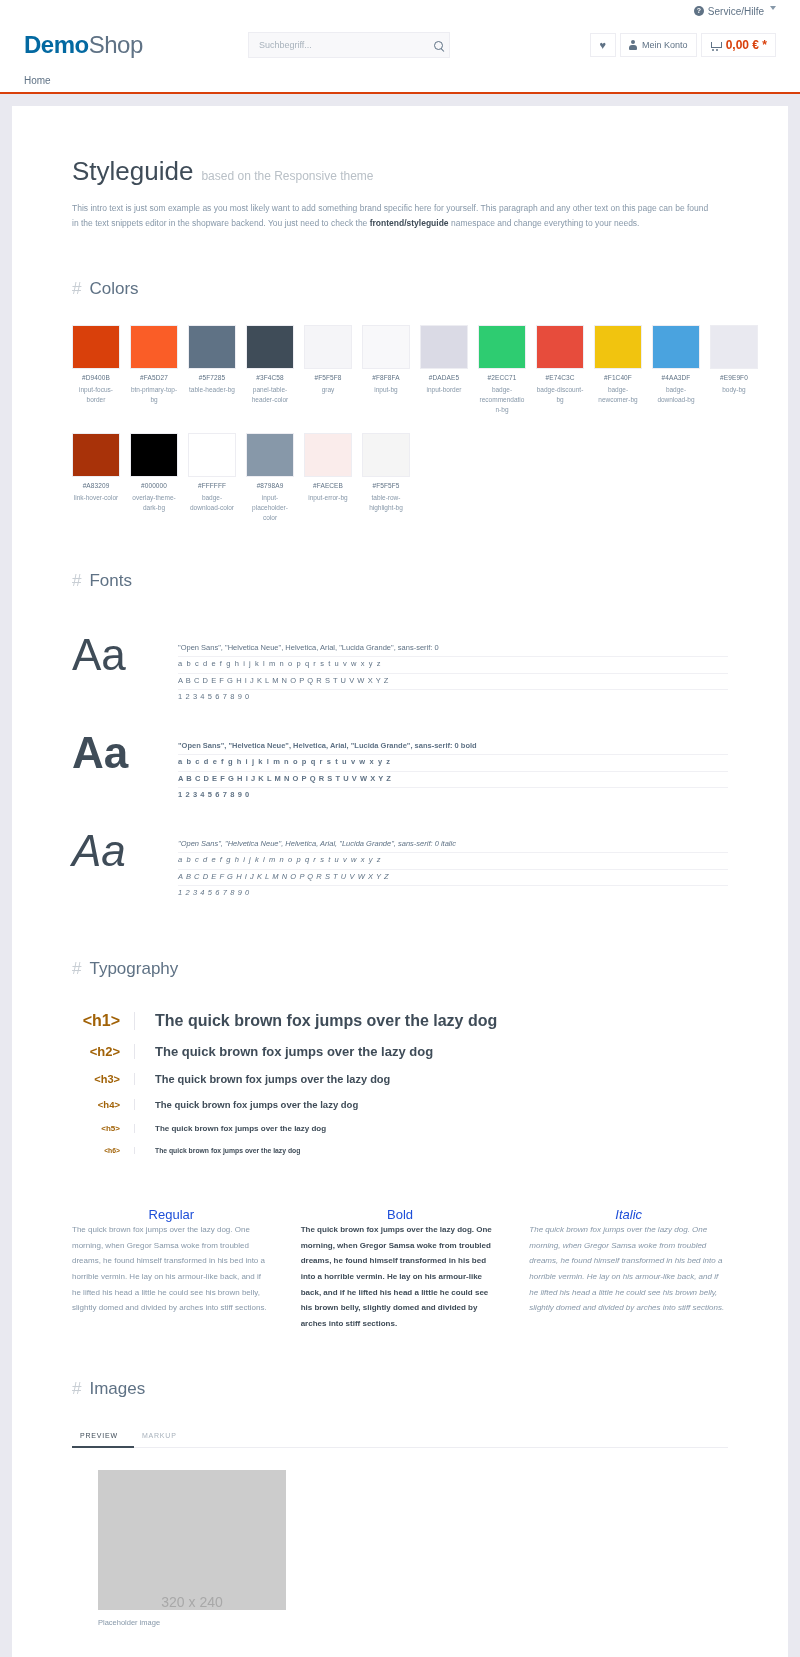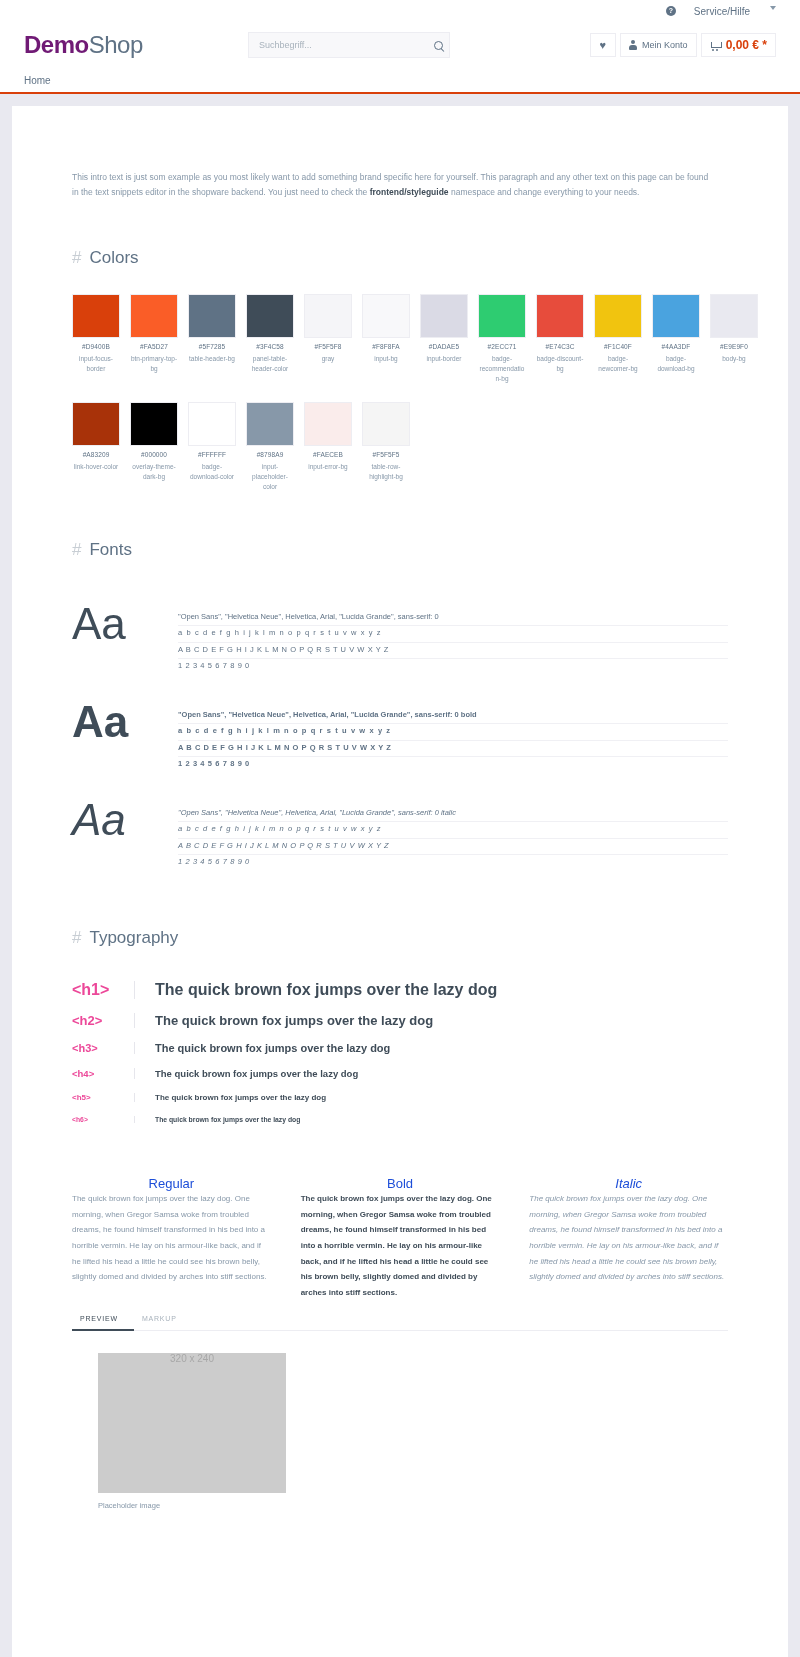--- a/index.html
+++ b/index.html
@@ -18,21 +18,21 @@
     background: #fff;
     display: flex;
     justify-content: flex-end;
     align-items: center;
     padding: 0 24px;
   }
   .service-link {
     font-size: 10px;
     color: #5F7285;
     display: flex;
-    gap: 18px;
+    gap: 4px;
     cursor: pointer;
   }
   .ico-q {
     width: 10px; height: 10px; border-radius: 50%;
     background: #5F7285; color:#fff; font-size: 7px;
     display:inline-flex; align-items:center; justify-content:center;
     font-weight: bold;
   }
   .caret-dn {
     width:0;height:0;border-left:3px solid transparent;border-right:3px solid transparent;
@@ -46,21 +46,21 @@
     display: flex;
     align-items: center;
     padding: 0 24px;
     position: relative;
   }
   .logo {
     font-size: 24px;
     letter-spacing: -0.5px;
     white-space: nowrap;
   }
-  .logo .b { font-weight: 700; color: #701a75; }
+  .logo .b { font-weight: 700; color: #0369a1; }
   .logo .l { font-weight: 300; color: #5F7285; }
 
   .search-wrap {
     position: absolute;
     left: 248px;
     width: 202px;
   }
   .search-box {
     display:flex; align-items:center;
     background:#F8F8FA;
@@ -204,22 +204,22 @@
   .font-spec.b .fs-line { font-weight:700; }
   .font-spec.i .fs-line { font-style:italic; }
 
   
   .typo-list { margin-top: 22px; }
   .typo-row {
     display:flex; align-items:center;
     padding: 7px 0;
   }
   .typo-tag {
-    width: 62px; flex:0 0 62px; 
-    font-weight:700; color:#ec4899; padding-right:14px;
+    width: 62px; flex:0 0 62px; text-align:right;
+    font-weight:700; color:#a16207; padding-right:14px;
   }
   .typo-sample {
     border-left:1px solid #E6E6EC;
     padding-left: 20px;
     font-weight:700; color:#3F4C58;
     flex:1;
   }
   .r1 .typo-tag, .r1 .typo-sample { font-size: 16px; }
   .r2 .typo-tag, .r2 .typo-sample { font-size: 13px; }
   .r3 .typo-tag, .r3 .typo-sample { font-size: 11px; }
@@ -244,22 +244,22 @@
   }
   .tab {
     font-size:7px; letter-spacing:0.8px; color:#A8B2BC;
     padding: 7px 16px 7px 8px; cursor:pointer;
     border-bottom:2px solid transparent; margin-bottom:-1px;
   }
   .tab.active { color:#3F4C58; border-bottom-color:#3F4C58; }
   .img-area { padding: 22px 0 0 26px; }
   .ph-img {
     width: 188px; height: 140px; background:#CCCCCC;
-    display:flex; align-items:flex-start; justify-content:center;
-    color:#A8A8A8; font-size:10px; font-weight:300;
+    display:flex; align-items:flex-end; justify-content:center;
+    color:#A8A8A8; font-size:14px; font-weight:300;
   }
   .ph-cap { font-size:7.5px; color:#8798A9; margin-top:8px; }
 </style>
 </head>
 <body>
 
 <div class="topbar">
   <div class="service-link">
     <span class="ico-q">?</span>
     <span>Service/Hilfe</span>
@@ -295,20 +295,24 @@
 </div>
 
 <div class="navbar">
   <div class="nav-item">Home</div>
 </div>
 
 <div class="page-wrap">
 <div class="card">
   <div class="inner">
 
+    <div class="sg-title">
+      <span>Styleguide</span>
+      <span class="sg-sub">based on the Responsive theme</span>
+    </div>
     <div class="intro">
       <span>This intro text is just som example as you most likely want to add something brand specific here for yourself. This paragraph and any other text on this page can be found in the text snippets editor in the shopware backend. You just need to check the </span><b>frontend/styleguide</b><span> namespace and change everything to your needs.</span>
     </div>
 
     <div class="sec-head">
       <span class="hash">#</span><span>Colors</span>
     </div>
     <div class="color-row" id="colorRow1">
           <div class="swatch-cell">
             <div class="swatch" style="background: rgb(217, 64, 11);"></div>
@@ -474,20 +478,23 @@
           <div class="col">
             <div class="col-h">Bold</div>
             <div class="col-p b">The quick brown fox jumps over the lazy dog. One morning, when Gregor Samsa woke from troubled dreams, he found himself transformed in his bed into a horrible vermin. He lay on his armour-like back, and if he lifted his head a little he could see his brown belly, slightly domed and divided by arches into stiff sections.</div>
           </div>
           <div class="col">
             <div class="col-h it">Italic</div>
             <div class="col-p i">The quick brown fox jumps over the lazy dog. One morning, when Gregor Samsa woke from troubled dreams, he found himself transformed in his bed into a horrible vermin. He lay on his armour-like back, and if he lifted his head a little he could see his brown belly, slightly domed and divided by arches into stiff sections.</div>
           </div>
         </div>
 
+    <div class="sec-head">
+      <span class="hash">#</span><span>Images</span>
+    </div>
     <div class="tabs" id="imgTabs">
           <div class="tab active">PREVIEW</div>
           <div class="tab">MARKUP</div>
         </div>
     <div class="img-area">
       <div class="ph-img">
         <span>320 x 240</span>
       </div>
       <div class="ph-cap">Placeholder image</div>
     </div>

